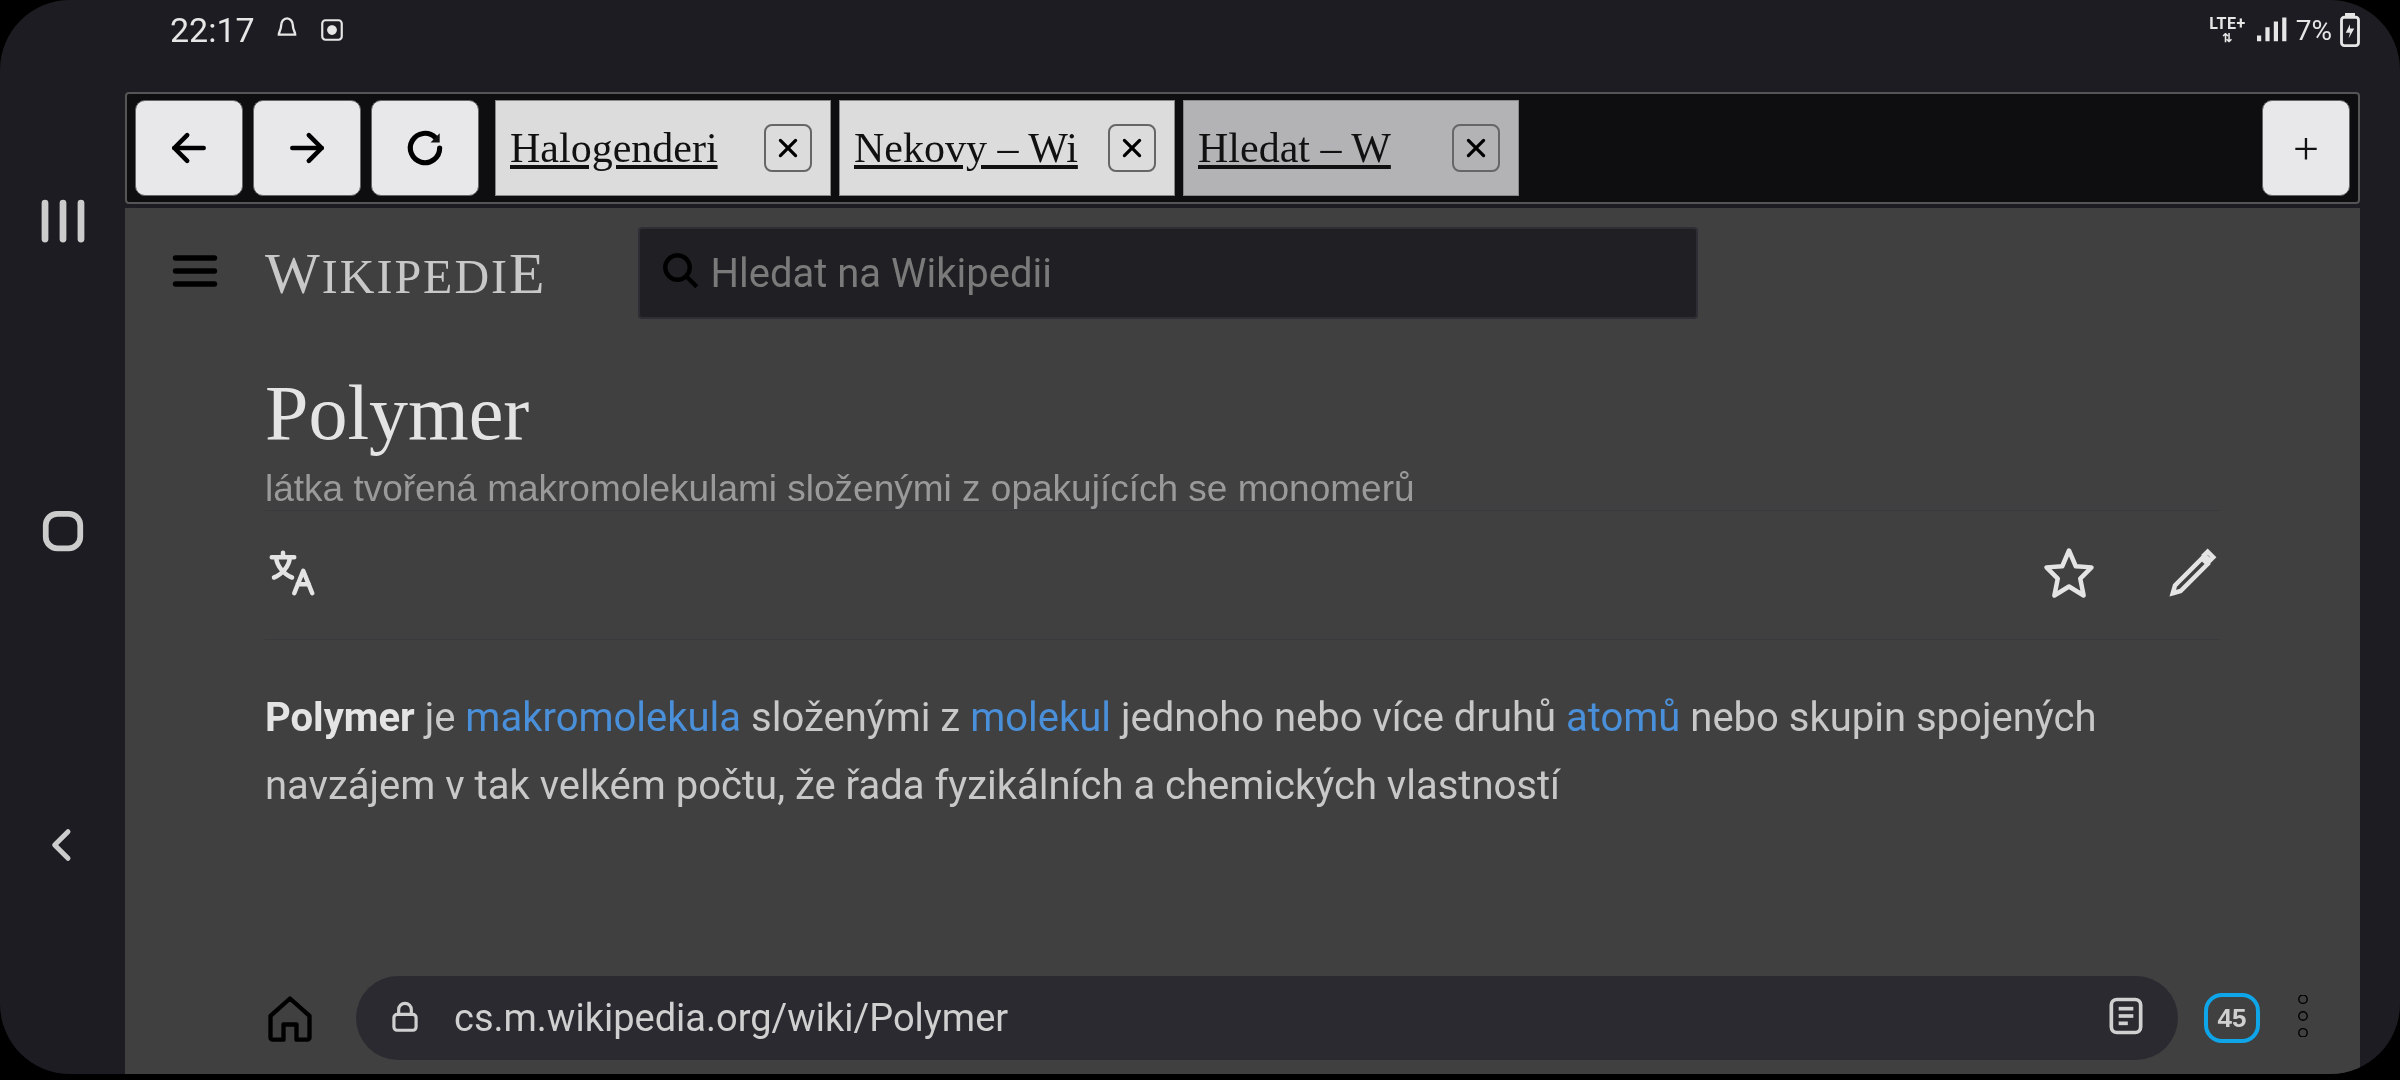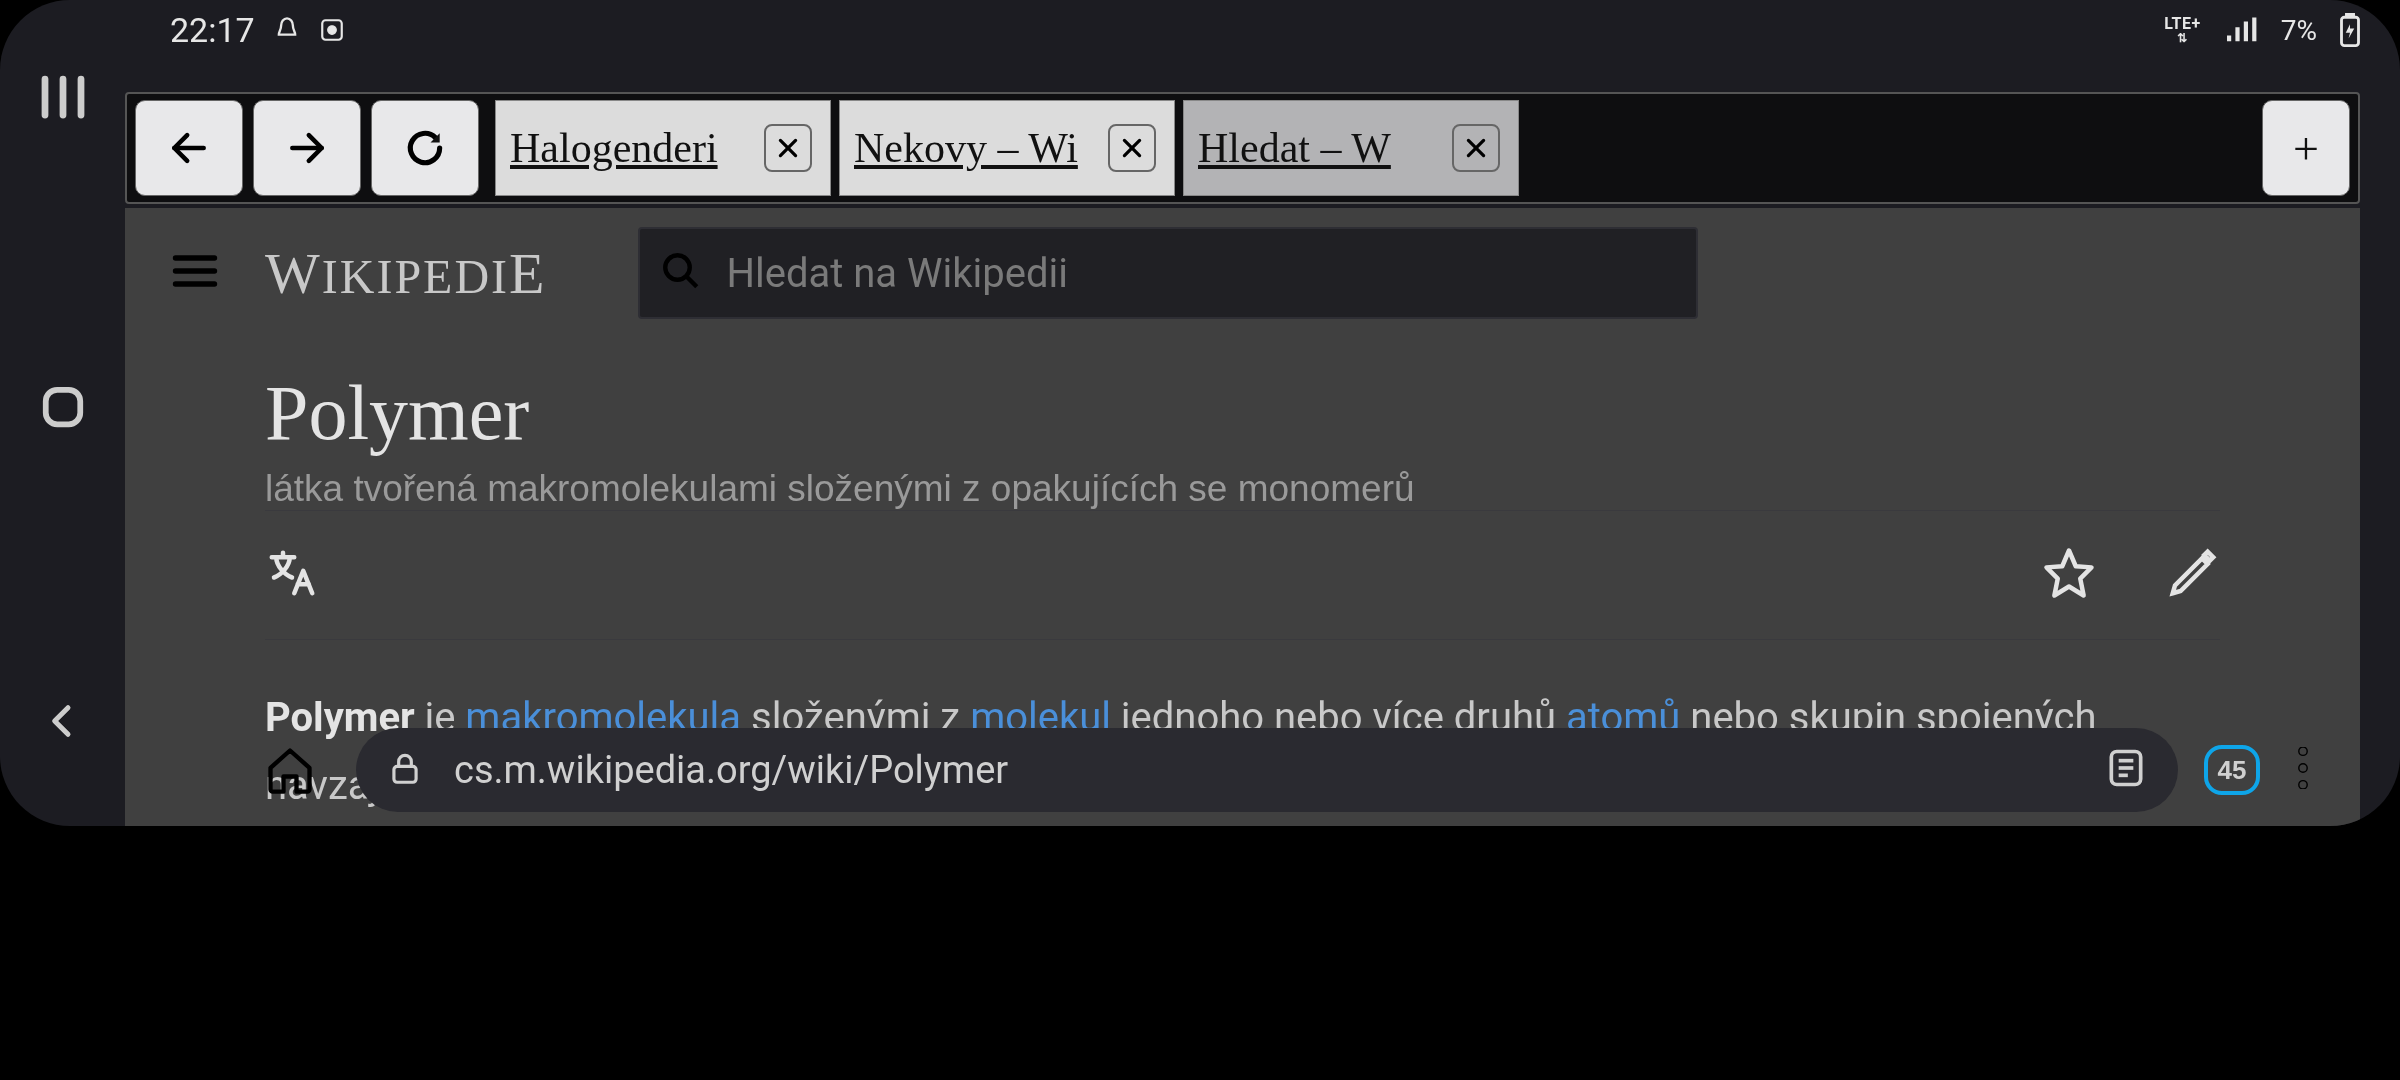--- a/index.html
+++ b/index.html
@@ -8,40 +8,40 @@
     height: 1080px;
     background: #000;
     font-family: Georgia, 'Times New Roman', serif;
     overflow: hidden;
     position: relative;
   }
   
   .phone {
     position: absolute;
     left: 0; top: 0;
-    width: 2400px; height: 826px;
+    width: 2400px; height: 1074px;
     background: #1c1c22;
     border-radius: 70px;
     overflow: hidden;
   }
   
   .statusbar {
     position: absolute;
     top: 0; left: 0; right: 0;
     height: 60px;
     display: flex;
     align-items: center;
     justify-content: space-between;
     padding: 0 40px 0 170px;
     color: #e6e6e6;
     font-family: -apple-system, Roboto, sans-serif;
     font-size: 34px;
   }
   .status-left { display: flex; align-items: center; gap: 18px; }
-  .status-right { display: flex; align-items: center; gap: 23px; font-size: 28px; text-align: right;}
+  .status-right { display: flex; align-items: center; gap: 8px; font-size: 28px; text-align: right;}
   .status-ico { display:inline-flex; align-items:center; justify-content:center;}
   .lte { font-size:16px; line-height:1; font-weight:700; letter-spacing:0.5px; display:flex; flex-direction:column; align-items:center;}
   .lte small{font-size:12px;}
   .signal svg, .batt svg { display:block;}
   
   .sysrail {
     position: absolute;
     left: 0; top: 0; bottom: 0;
     width: 125px;
     display: flex;
@@ -144,21 +144,21 @@
   }
   .logo .cap{font-size:58px;}
   .searchbox {
     flex: 0 0 1060px;
     height: 92px;
     background: #202024;
     border: 2px solid #2e2e34;
     border-radius: 4px;
     display:flex; align-items:center;
     padding: 0 20px;
-    gap: 24px;
+    gap: 8px;
     margin-left: 58px;
   }
   .searchbox input {
     background: transparent; border:0; outline:0;
     color:#999; font-size:40px; flex:1;
     font-family: -apple-system, Roboto, sans-serif;
   }
   .searchbox input::placeholder{color:#7a7a7a;}
   .article {
     padding: 30px 140px 0 140px;

